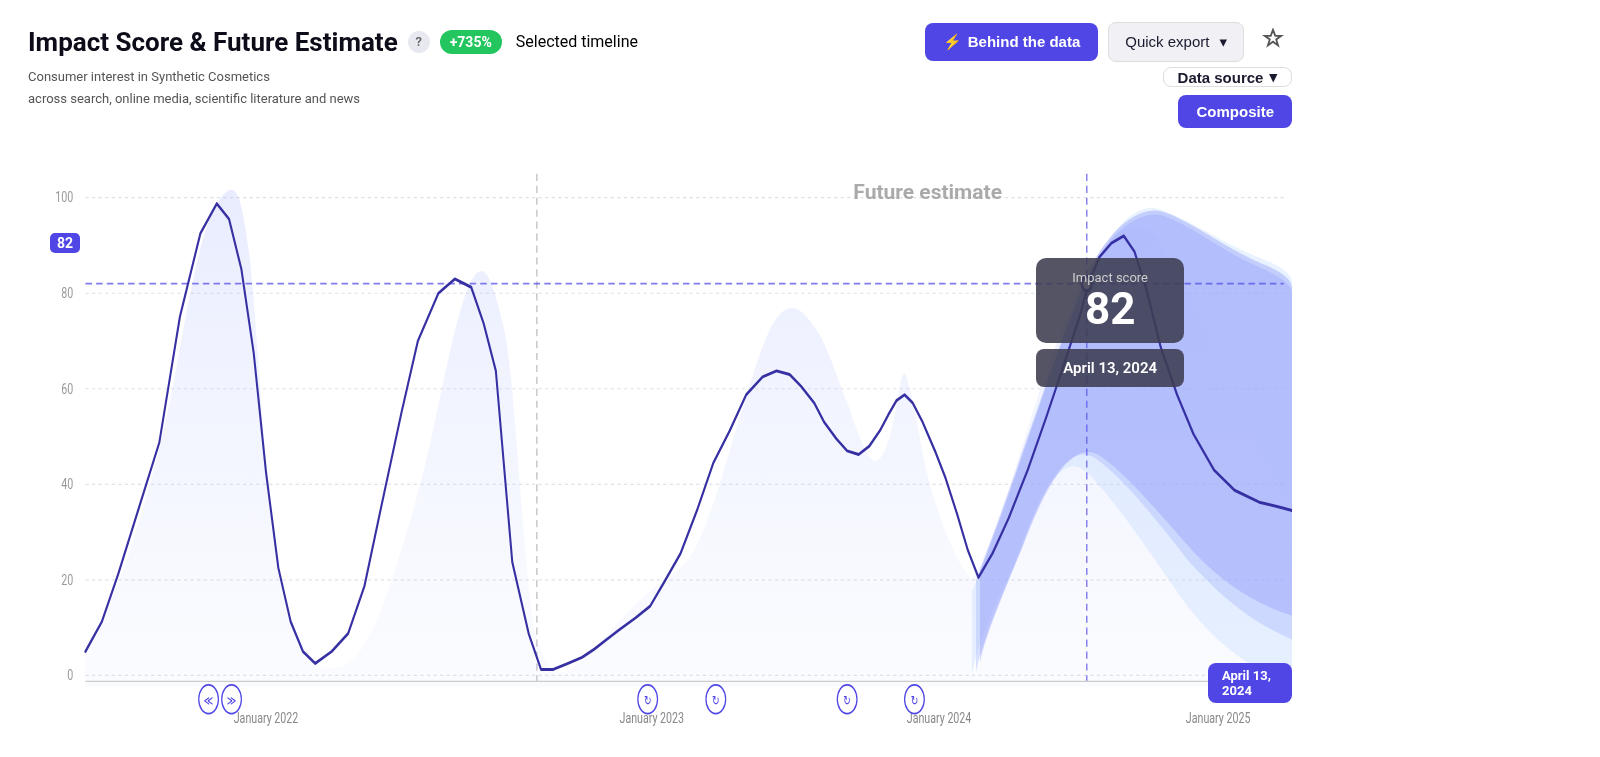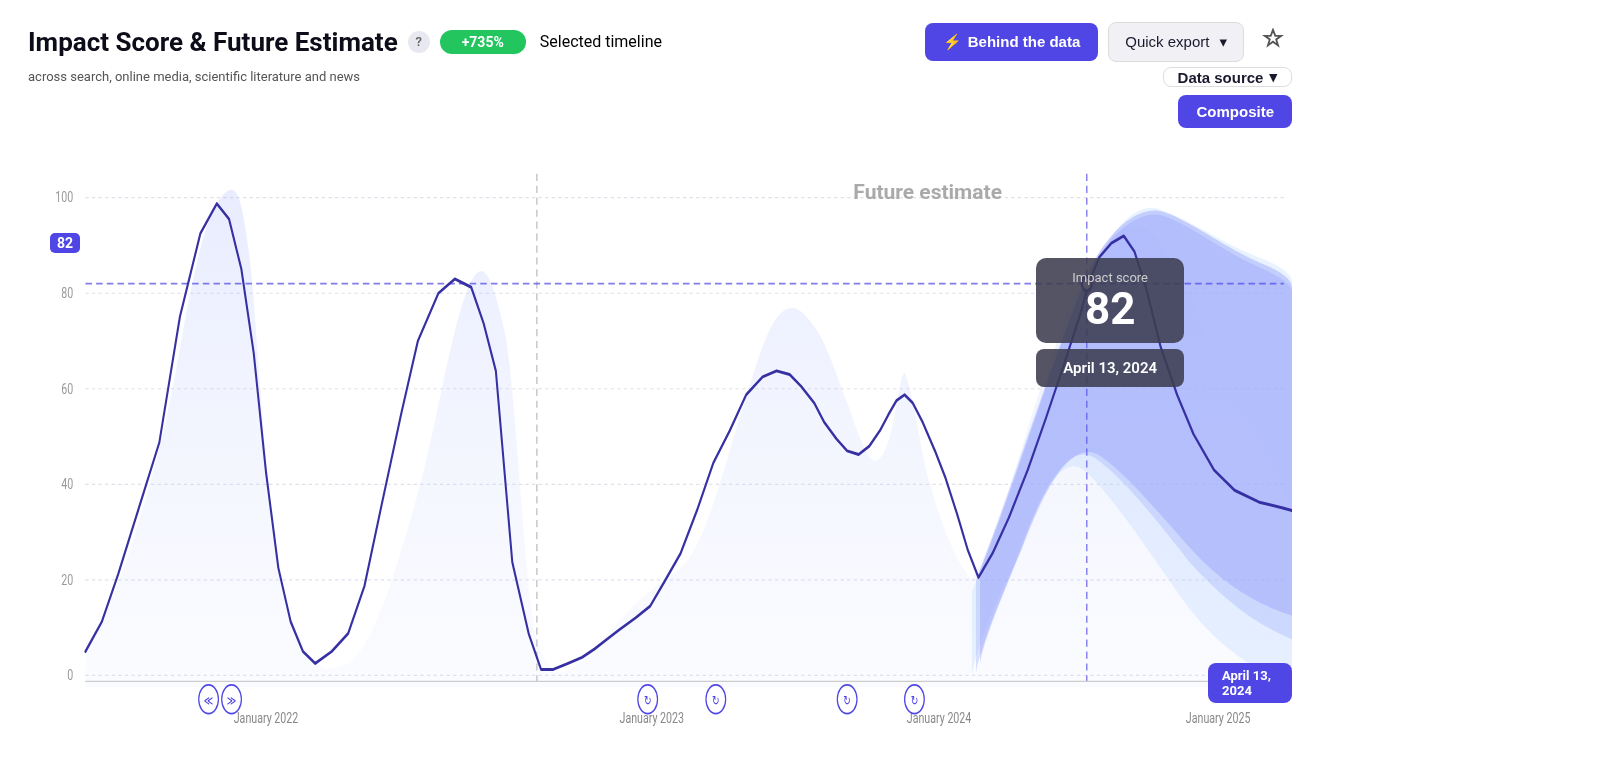--- a/index.html
+++ b/index.html
@@ -45,21 +45,21 @@
       font-size: 13px;
       color: #666;
       cursor: pointer;
       font-weight: 600;
     }
     .badge-green {
       background: #22c55e;
       color: #fff;
       font-weight: 700;
       font-size: 14px;
-      padding: 4px 22px;
+      padding: 4px 10px;
       border-radius: 16px;
     }
     .selected-timeline {
       font-size: 16px;
       color: #000000;
       margin-left: 4px;
     }
     .header-actions {
       display: flex;
       align-items: center;
@@ -239,20 +239,21 @@
       <button class="btn-pin">
         <svg width="22" height="22" viewBox="0 0 24 24" fill="none" stroke="#555" stroke-width="2">
           <path d="M12 2l2.5 6.5H21l-5.5 4 2 6.5L12 15l-5.5 4 2-6.5L3 8.5h6.5z"></path>
         </svg>
       </button>
     </div>
   </div>
 
   <div class="second-row">
     <div>
+      <p class="subtitle">Consumer interest in Synthetic Cosmetics</p>
       <p class="subtitle">across search, online media, scientific literature and news</p>
     </div>
     <div class="right-controls">
       <button class="data-source-btn">
         <span>Data source</span>
         <span>▾</span>
       </button>
       <button class="composite-btn">Composite</button>
     </div>
   </div>

